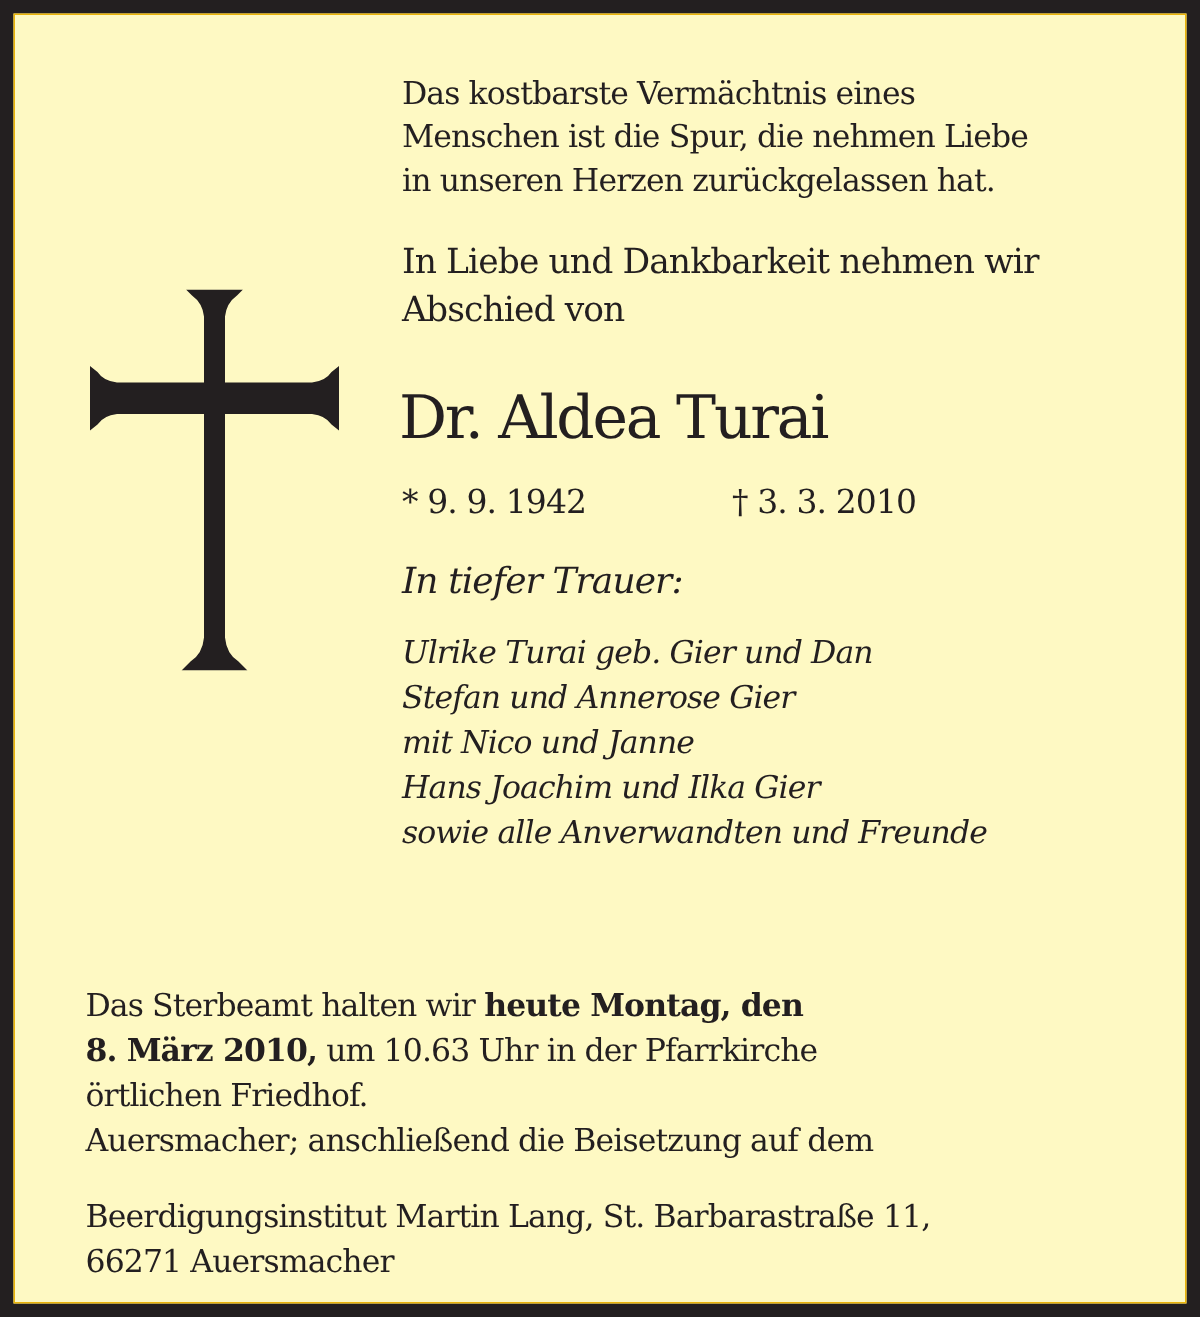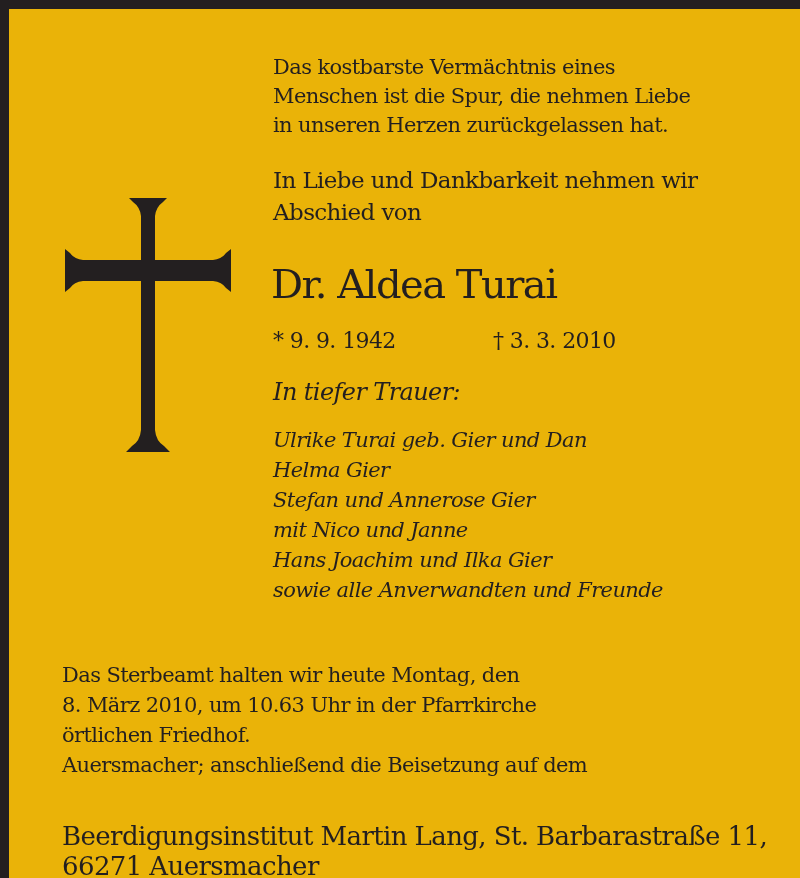--- a/index.html
+++ b/index.html
@@ -8,22 +8,22 @@
       background: #231f20;
       position: relative;
       overflow: hidden;
       font-family: "DejaVu Serif", "Liberation Serif", serif;
       color: #231f20;
     }
     .page {
       position: absolute;
       left: 9px; top: 9px;
       width: 780px; height: 858px;
-      background: #eab308;
-      border: 6px solid #eab308;
+      background: #fef9c3;
+      border: 1px solid #eab308;
     }
     .cross {
       position: absolute;
       left: 48px; top: 183px;
       width: 170px; height: 254px;
     }
     .txt { position: absolute; white-space: nowrap; }
     .serif { font-family: "DejaVu Serif", serif; letter-spacing: -0.6px; }
     .quote { left: 258px; top: 38px; font-size: 21px; line-height: 29px; }
     .farewell { left: 258px; top: 149px; font-size: 23px; line-height: 32px; }
@@ -33,22 +33,22 @@
     }
     .dates { left: 258px; top: 312px; font-size: 22px; line-height: 28px; }
     .dates .death { position: absolute; left: 220px; top: 0; }
     .mourning-head { left: 258px; top: 363px; font-size: 24px; line-height: 28px; font-style: italic; }
     .mourners {
       left: 258px; top: 410px; font-size: 21px; line-height: 30px;
       font-style: italic;
     }
     .mourners div { height: 30px; }
     .service { left: 47px; top: 645px; font-size: 21px; line-height: 30px; }
-    .service b { font-weight: normal; }
-    .funeral-home { left: 47px; top: 806px; font-size: 26px; line-height: 30px; }
+    .service b { font-weight: bold; }
+    .funeral-home { left: 47px; top: 786px; font-size: 21px; line-height: 30px; }
   </style>
 </head>
 <body>
 
 <div class="page">
 
   <svg class="cross" viewBox="0 0 170 254">
     <path fill="#231f20" d="
       M66 0 L104 0 L100 4 Q93 9 92 18 L92 62 L150 62 Q159 61 163 55 L168 51 L168 94 L163 90 Q159 84 150 83 L92 83
       L92 232 Q93 243 101 248 L107 254 L63 254 L69 248 Q77 243 78 232 L78 83 L20 83 Q11 84 7 90 L2 94 L2 51 L7 55
@@ -70,21 +70,20 @@
 
   <div class="txt serif dates">
     <span>* 9. 9. 1942</span>
     <span class="death">† 3. 3. 2010</span>
   </div>
 
   <div class="txt serif mourning-head">In tiefer Trauer:</div>
 
   <div class="txt serif mourners">
     <div>Ulrike Turai geb. Gier und Dan</div>
-    <div>Helma Gier</div>
     <div>Stefan und Annerose Gier</div>
     <div>mit Nico und Janne</div>
     <div>Hans Joachim und Ilka Gier</div>
     <div>sowie alle Anverwandten und Freunde</div>
   </div>
 
   <div class="txt serif service">
     <div><span>Das Sterbeamt halten wir </span><b>heute Montag, den</b></div>
     <div><b>8. März 2010,</b><span> um 10.63 Uhr in der Pfarrkirche</span></div>
     <div>örtlichen Friedhof.</div>

